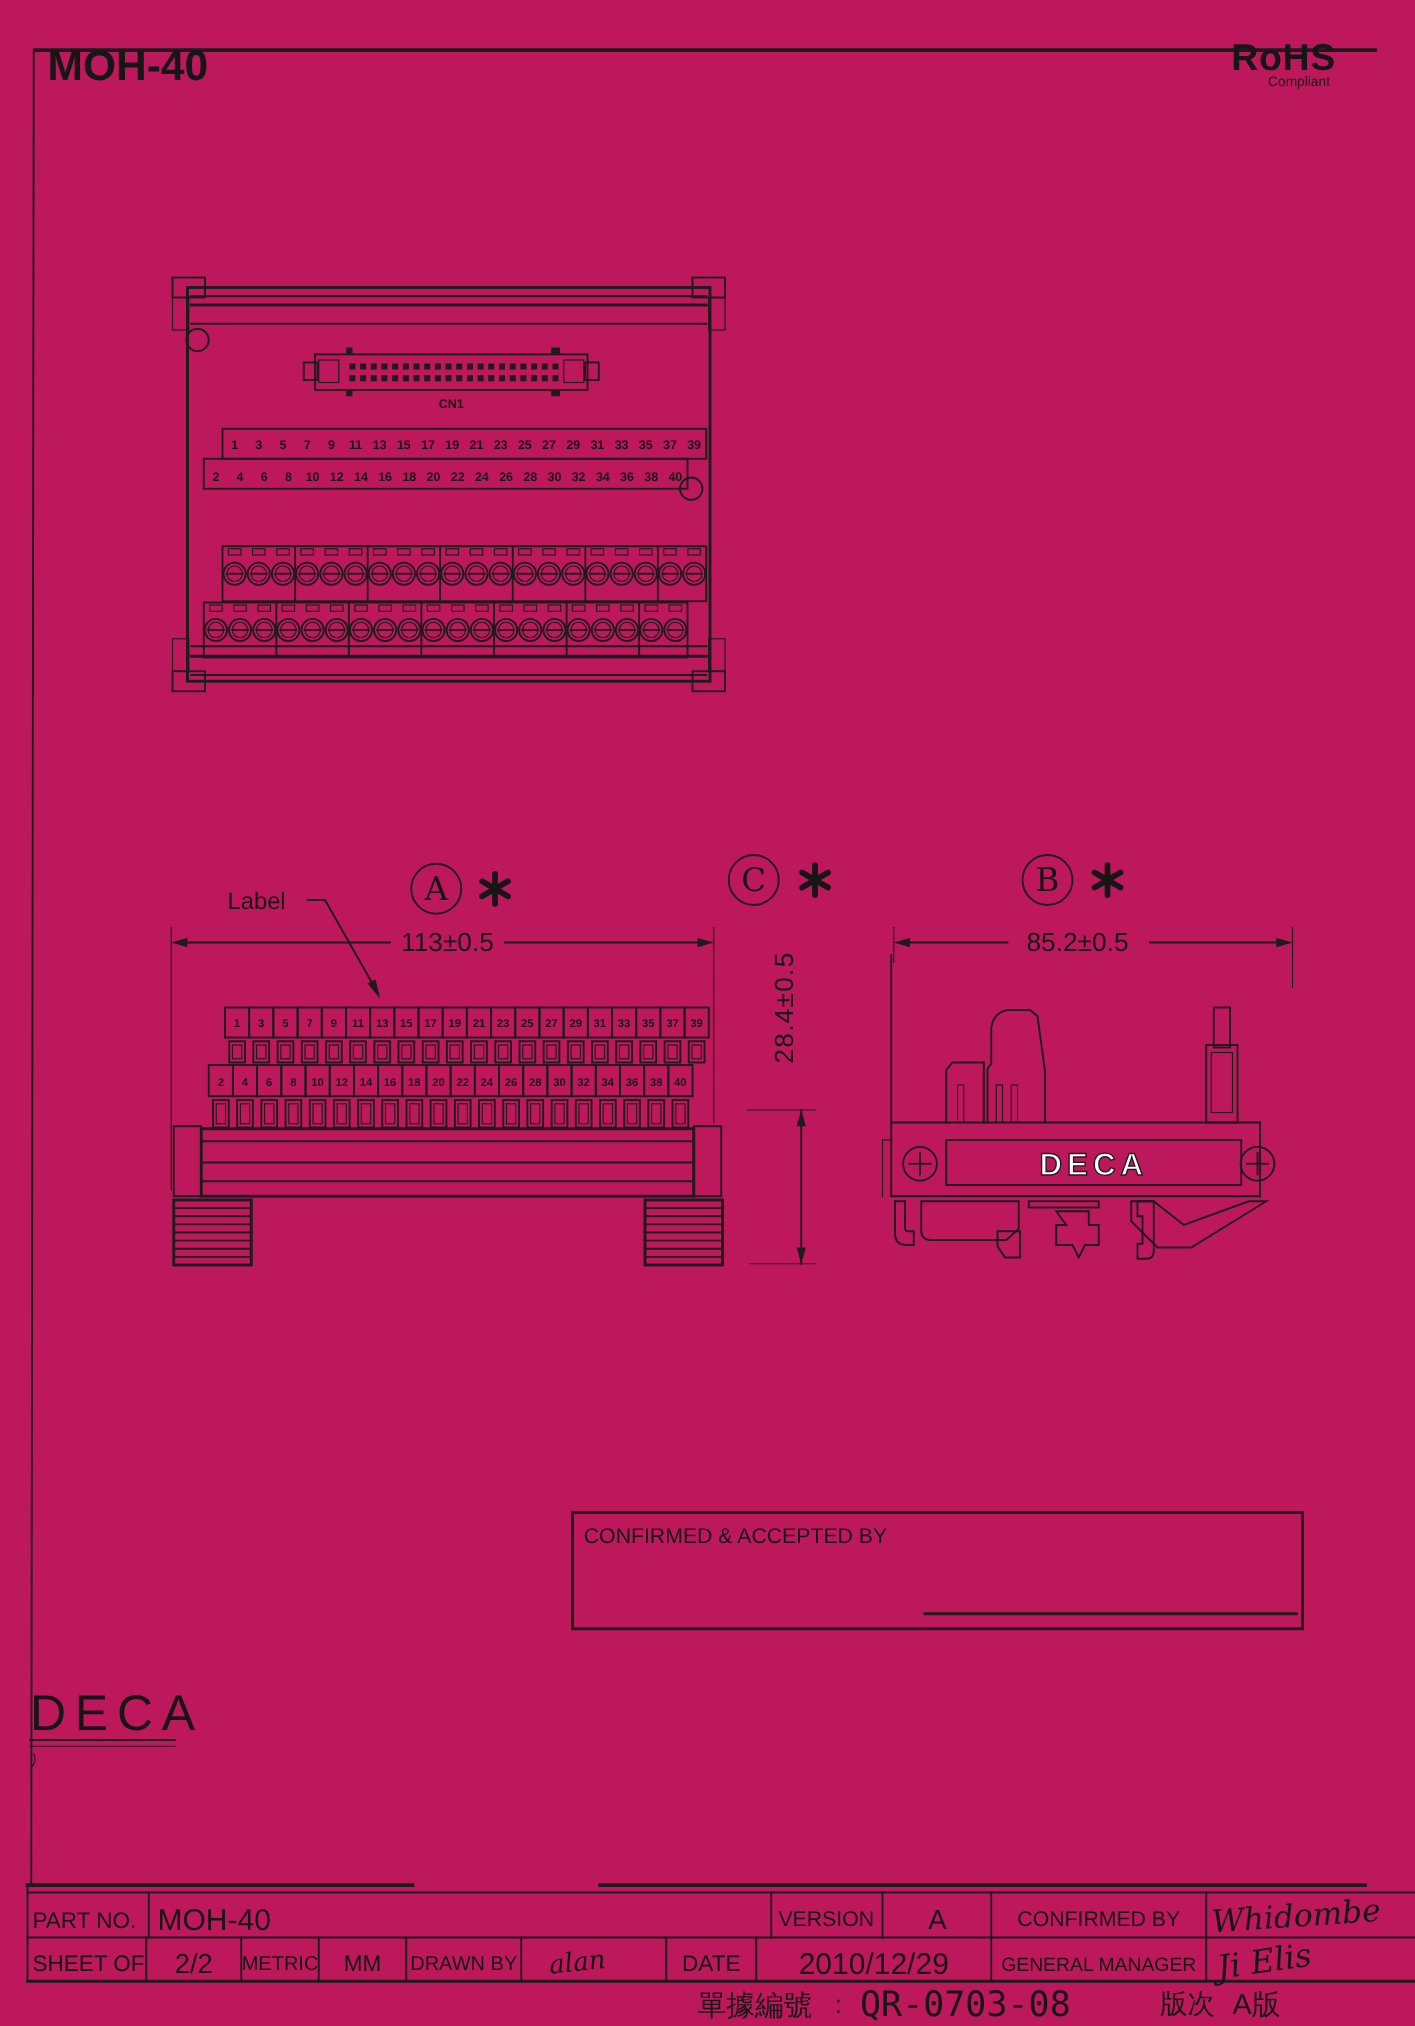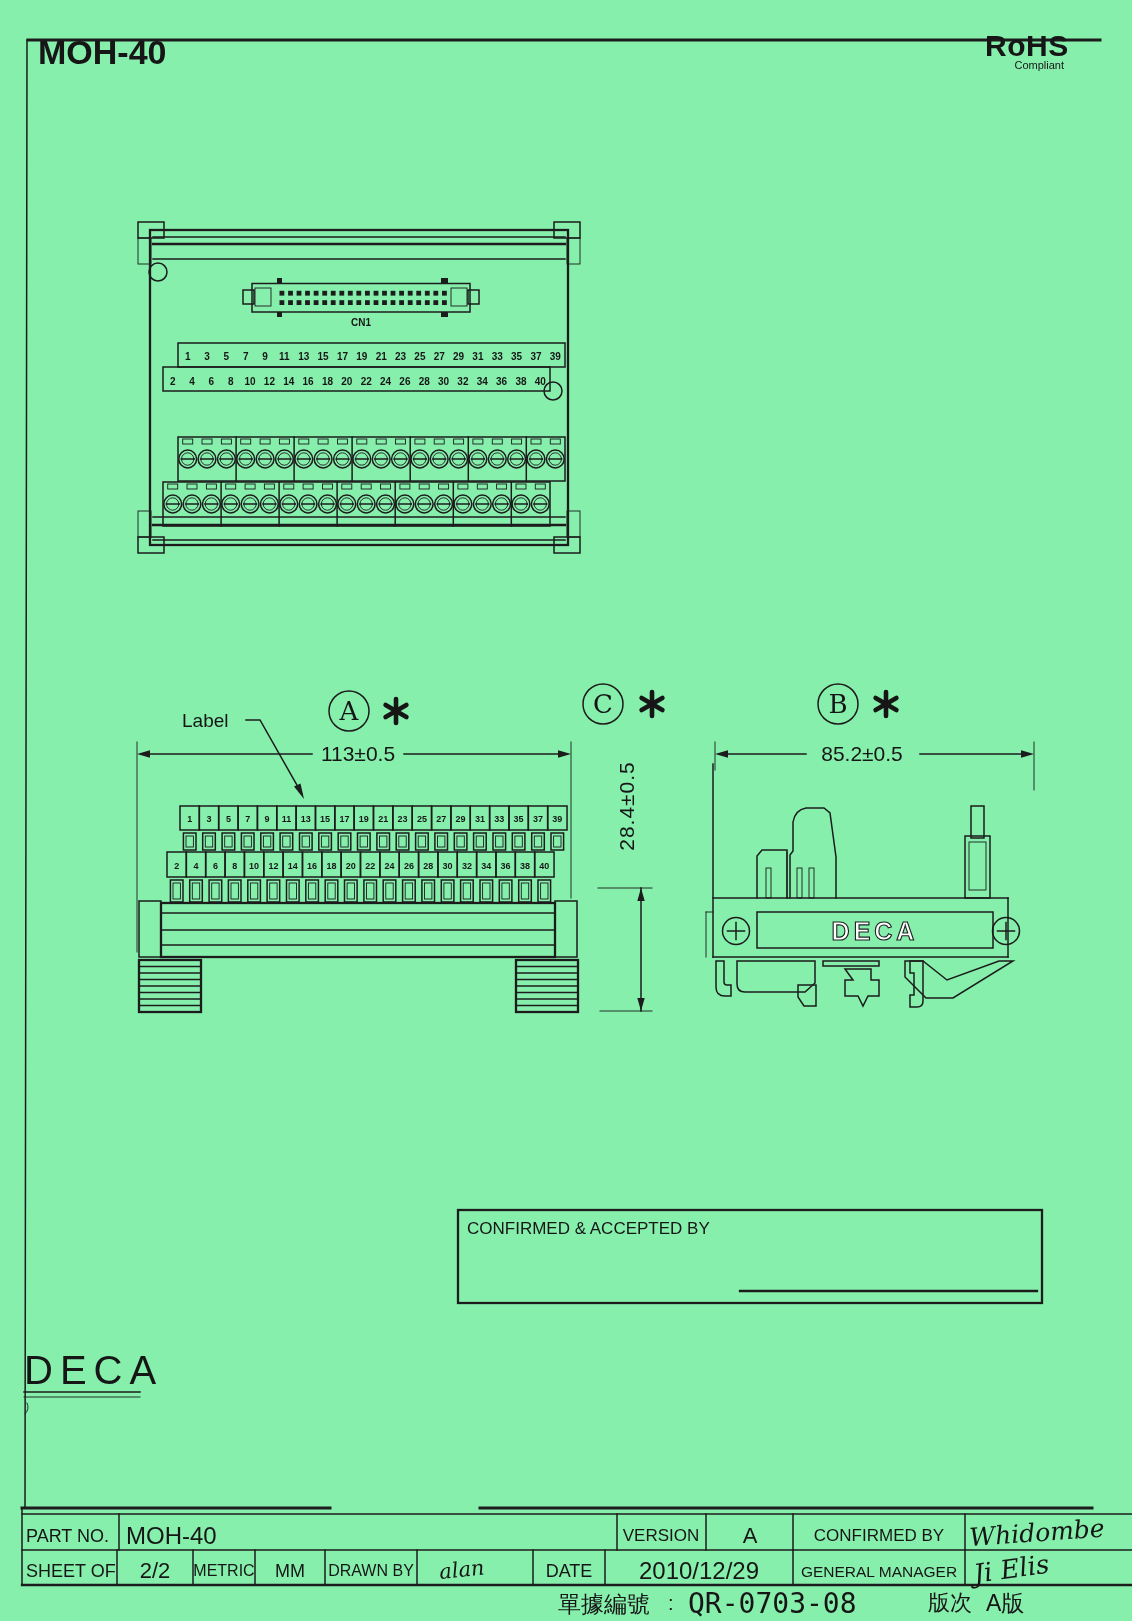--- a/index.html
+++ b/index.html
@@ -1,16 +1,16 @@
 <!DOCTYPE html>
 <html><head>
 <meta charset="utf-8">
 <style>
   html,body{margin:0;padding:0;background:#ddd;}
-  .sheet{position:relative;width:1132px;height:1621px;background:#86efac;margin:0 auto;overflow:hidden;}
+  .sheet{position:relative;width:1132px;height:1621px;background:#be185d;margin:0 auto;overflow:hidden;}
   svg{display:block;}
   .s{stroke:#1c1c1c;fill:none;stroke-width:1.5;stroke-linecap:square;}
   .s2{stroke-width:2.3;}
   .s3{stroke-width:3;}
   .sthin{stroke-width:0.9;}
   .f{fill:#1c1c1c;stroke:none;}
   text{fill:#161616;font-family:"Liberation Sans","DejaVu Sans",sans-serif;}
   .serif{font-family:"DejaVu Serif","Liberation Serif",serif;}
   .hand{font-family:"DejaVu Serif","Liberation Serif",serif;font-style:italic;}
   .mono{font-family:"DejaVu Sans Mono",monospace;}

